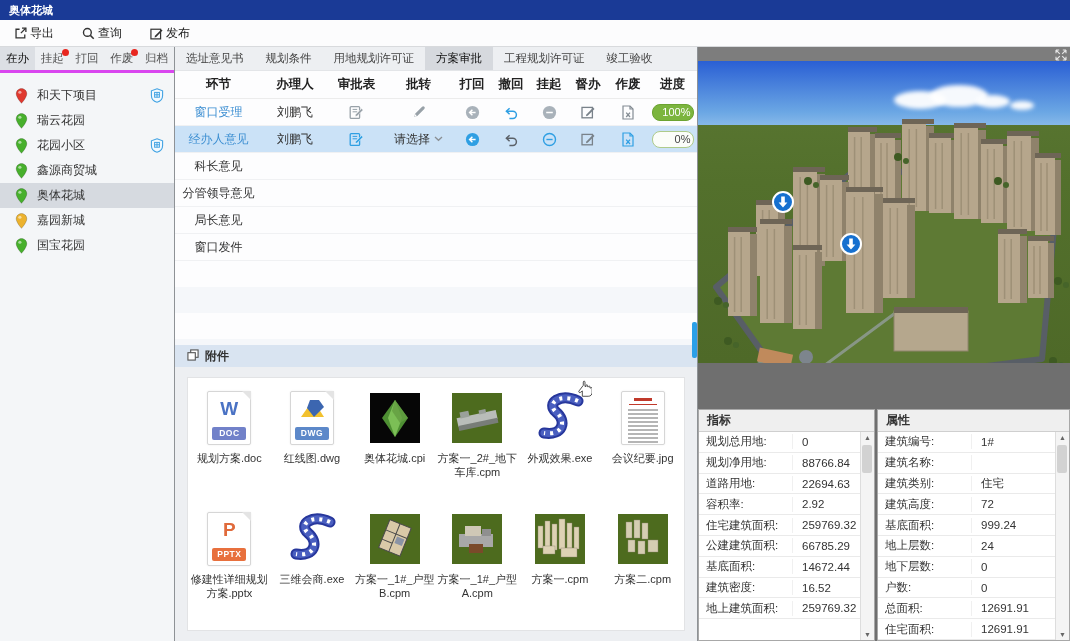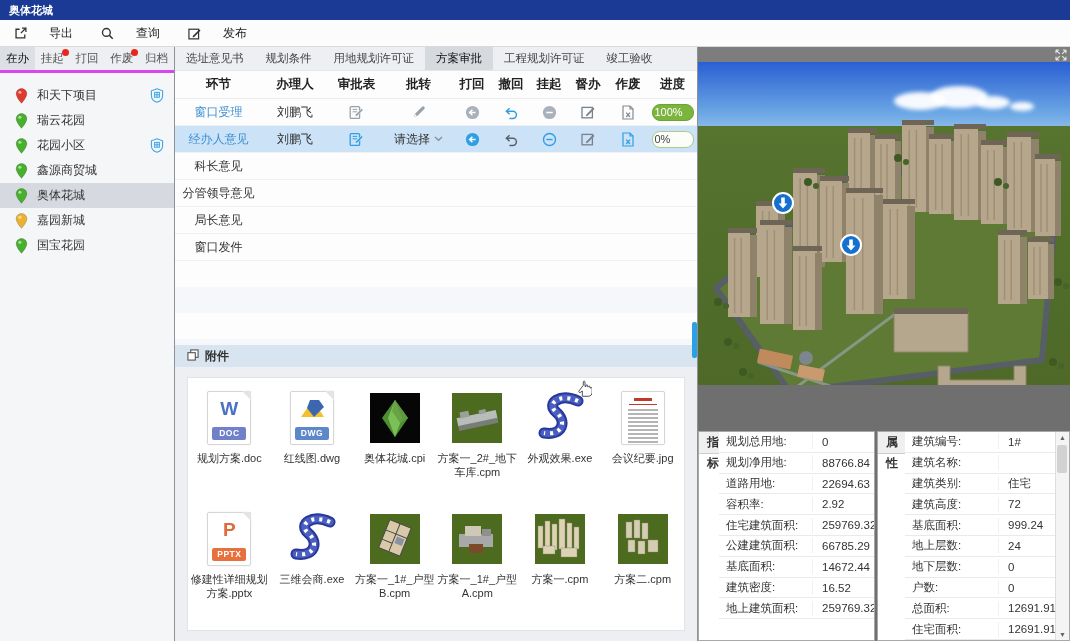--- a/index.html
+++ b/index.html
@@ -3,21 +3,21 @@
 <meta charset="utf-8">
 <style>
   html,body{margin:0;padding:0;}
   body{width:1070px;height:641px;overflow:hidden;position:relative;background:#eef0f3;
        font-family:"Liberation Sans","DejaVu Sans",sans-serif;font-size:12px;color:#333;}
   
   .titlebar{height:20px;background:#1a3a96;color:#fff;font-size:11px;font-weight:bold;
             line-height:20px;padding:0 9px;}
   .toolbar{height:26px;background:#fcfcfd;border-bottom:1px solid #d8dadd;display:flex;
            align-items:center;gap:28px;padding:0 14px;}
-  .tool-btn{display:flex;align-items:center;gap:22px;color:#222;cursor:pointer;}
+  .tool-btn{display:flex;align-items:center;gap:3px;color:#222;cursor:pointer;}
   .tool-btn .ticon{display:flex;align-items:center;}
   
   .content{display:flex;height:594px;}
   
   .sidebar{width:175px;background:#f4f6f8;border-right:1px solid #8e9296;display:flex;
            flex-direction:column;box-sizing:border-box;}
   .side-tabs{height:23px;background:#edeff2;border-bottom:3px solid #d946ef;display:flex;}
   .side-tab{flex:1;text-align:center;line-height:23px;font-size:11.5px;color:#555;
             position:relative;cursor:pointer;}
   .side-tab.active{background:#dcdfe4;color:#111;}
@@ -34,21 +34,21 @@
   .main-tab.active{background:#d6d9de;color:#111;}
   .grid-row{display:grid;grid-template-columns:87px 66px 57px 67px 40px 38px 38px 40px 40px 1fr;
             align-items:center;}
   .grid-row>div{display:flex;justify-content:center;align-items:center;overflow:hidden;}
   .thead{height:27px;font-weight:bold;font-size:12.5px;color:#222;border-bottom:1px solid #ececec;}
   .trow{height:26px;border-bottom:1px solid #f0f1f3;}
   .trow.selected{background:#cbe2f7;}
   .step.link{color:#3d8fd2;}
   .sel-label{color:#333;}
   .chev{margin-left:4px;display:inline-flex;}
-  .badge{min-width:36px;height:15px;line-height:15px;border-radius:8px;font-size:11px;text-align:left;padding:0 2px;}
+  .badge{min-width:36px;height:15px;line-height:15px;border-radius:8px;font-size:11px;text-align:right;padding:0 2px;}
   .badge.filled{background:#7cb53e;border:1px solid #6ca331;color:#fff;}
   .badge.outline{background:#fbfdf9;border:1px solid #aecb8b;color:#444;}
   .empty-strip{flex:1;background:repeating-linear-gradient(to bottom,#fdfdfe 0 26px,#f5f7fa 26px 52px);}
   .attach-band{height:22px;background:#d9e4f1;display:flex;align-items:center;gap:6px;
                padding:0 12px;font-weight:bold;color:#333;}
   .attach-area{height:274px;background:#edeff2;padding:10px 12px;box-sizing:border-box;}
   .attach-card{background:#fff;border:1px solid #e2e3e5;height:100%;box-sizing:border-box;
                display:grid;grid-template-columns:repeat(6,1fr);grid-auto-rows:121px;padding-top:10px;}
   .file{display:flex;flex-direction:column;align-items:center;position:relative;cursor:pointer;}
   .file .icon-box{height:60px;display:flex;align-items:center;justify-content:center;position:relative;}
@@ -75,21 +75,21 @@
   .expand-btn{position:absolute;right:3px;top:2px;cursor:pointer;display:flex;}
   .viewport{height:356px;position:relative;overflow:hidden;
             background:linear-gradient(#5b7833,#53702c 40%,#4e6928);}
   .sky{position:absolute;top:0;left:0;right:0;height:64px;
        background:linear-gradient(#2a5fd4,#6ba7e4 80%,#86b8e9);}
   .cloud{position:absolute;background:#fff;border-radius:50%;filter:blur(2px);opacity:.95;}
   .scene{position:absolute;left:0;top:0;}
   .marker{position:absolute;width:24px;height:24px;cursor:pointer;}
   .rp-tables{flex:1;display:flex;gap:2px;padding-top:2px;}
   .ptable{background:#fff;border:1px solid #a8a8a8;box-sizing:border-box;display:flex;
-          flex-direction:row;overflow:hidden;margin-top:44px;}
+          flex-direction:column;overflow:hidden;margin-top:44px;}
   .pt-header{height:21px;line-height:21px;background:#efefef;border-bottom:1px solid #cfcfcf;
              font-weight:bold;padding-left:8px;}
   .pt-body{flex:1;position:relative;padding-right:13px;}
   .pt-row{height:19.8px;display:flex;border-bottom:1px solid #eaeaea;font-size:11.5px;align-items:center;}
   .pt-label{width:86px;padding-left:7px;border-right:1px solid #f0f0f0;flex:none;}
   .pt-value{padding-left:9px;}
   .pt-scroll{position:absolute;right:0;top:0;bottom:0;width:13px;background:#f4f4f4;
              border-left:1px solid #ddd;}
   .pt-arrow{position:absolute;left:0;right:0;text-align:center;font-size:7px;color:#666;cursor:pointer;}
   .pt-arrow.up{top:2px;} .pt-arrow.down{bottom:2px;}

